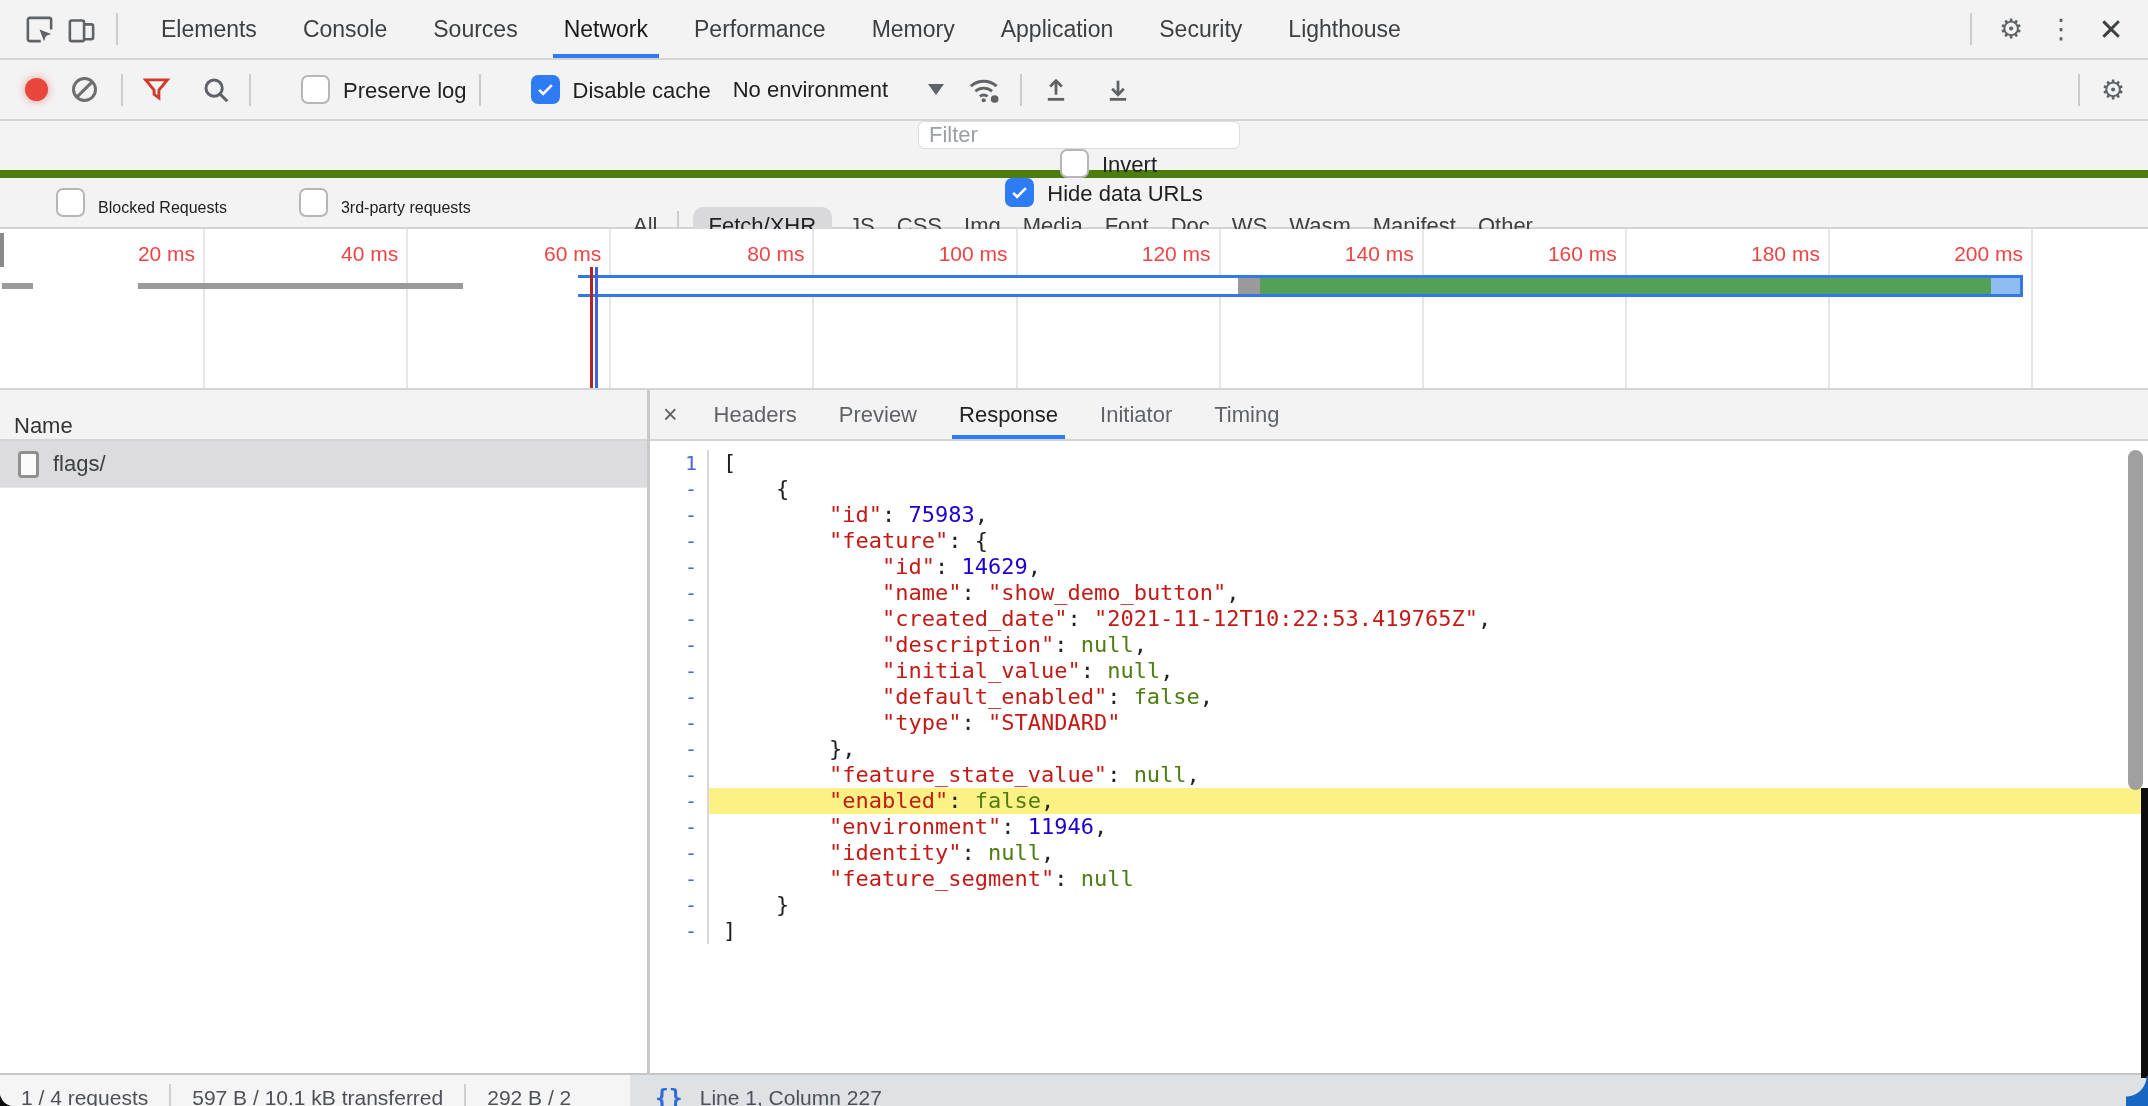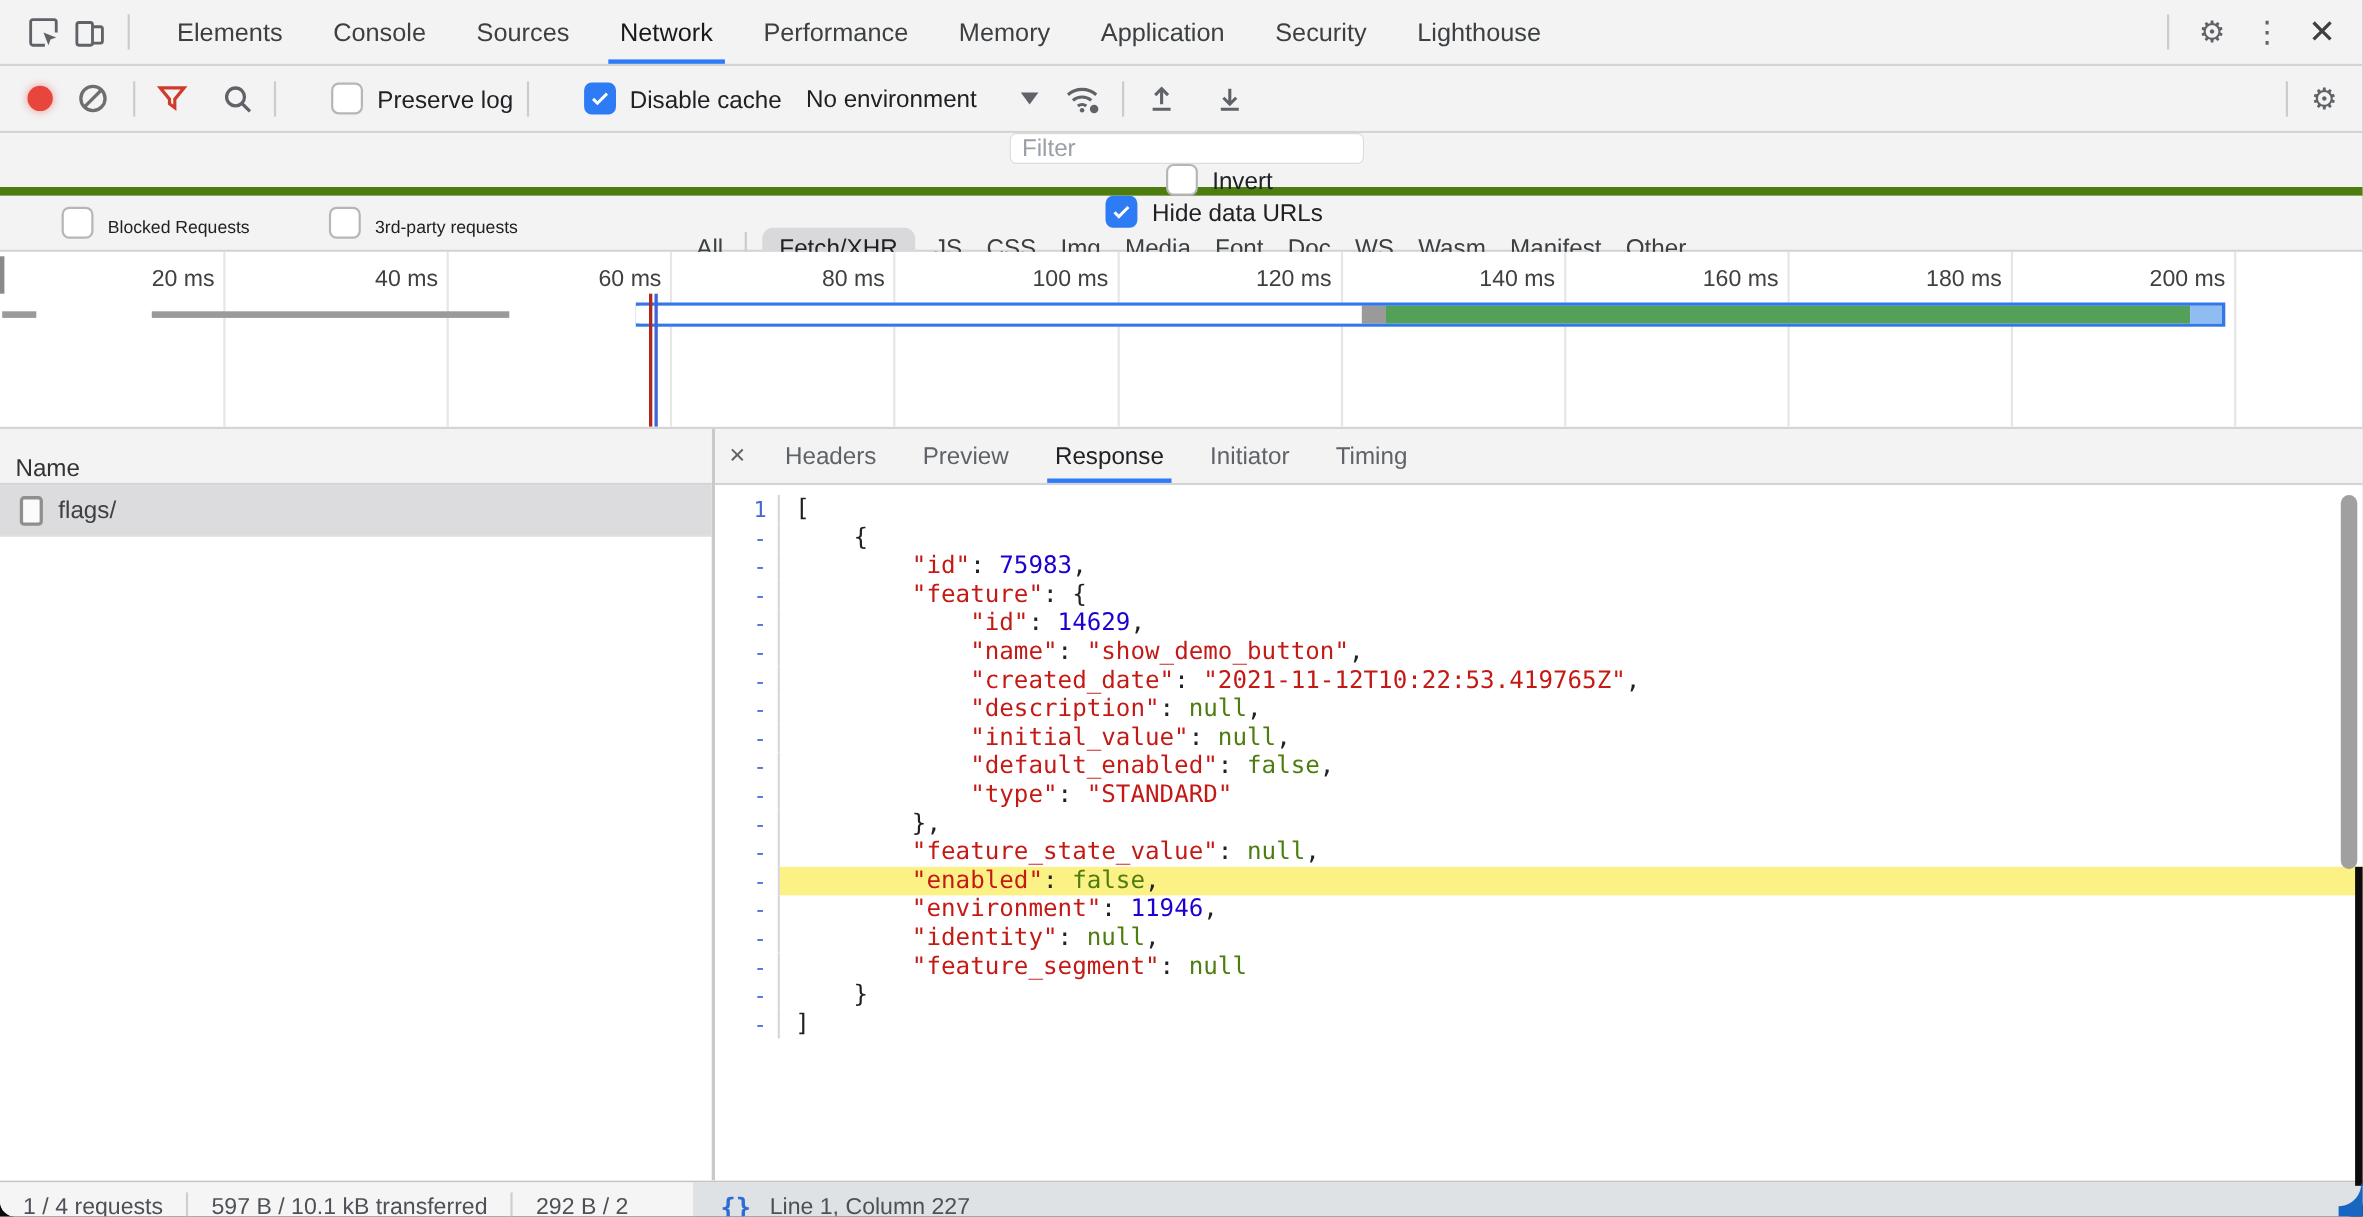--- a/index.html
+++ b/index.html
@@ -48,21 +48,21 @@
   .type-item{padding:5px 11px;color:#3c4043;cursor:default;}
   .type-item.pill-active{background:#d9d9db;border-radius:10px;color:#202124;padding:6px 16px;margin:0 6px;}
   .types .vsep{height:30px;margin:0 8px;}
 
   
   .blocked-row{height:49px;background:#f3f3f3;border-bottom:2px solid #d4d4d4;display:flex;align-items:center;font-size:16px;gap:34px;padding-left:18px;}
 
   
   .overview{position:relative;height:159px;background:#fff;border-bottom:2px solid #d4d4d4;overflow:hidden;}
   .gridline{position:absolute;top:0;bottom:0;width:2px;background:#e6e6e6;}
-  .tick-label{position:absolute;top:13px;transform:translateX(-100%);padding-right:8px;font-size:21px;color:#404040;}
+  .tick-label{position:absolute;top:13px;transform:translateX(-100%);padding-right:8px;font-size:21px;color:#ef4444;}
   .zero-mark{position:absolute;left:0;top:4px;width:4px;height:34px;background:#8a8a8a;}
   .gray-bar{position:absolute;top:54px;height:6px;background:#9a9a9a;}
   .event-line{position:absolute;top:38px;bottom:0;width:3px;}
   .req-bar{position:absolute;top:46px;height:22px;box-sizing:border-box;border:3px solid #3377e8;background:#fff;}
   .req-seg{position:absolute;top:0;bottom:0;}
 
   
   .main{position:relative;height:683px;display:flex;background:#fff;}
   .left-pane{width:650px;flex:none;border-right:3px solid #c9c9c9;box-sizing:border-box;display:flex;flex-direction:column;background:#fff;}
   .pane-header{height:51px;background:#f3f3f3;border-bottom:2px solid #d4d4d4;display:flex;align-items:flex-end;box-sizing:border-box;}

